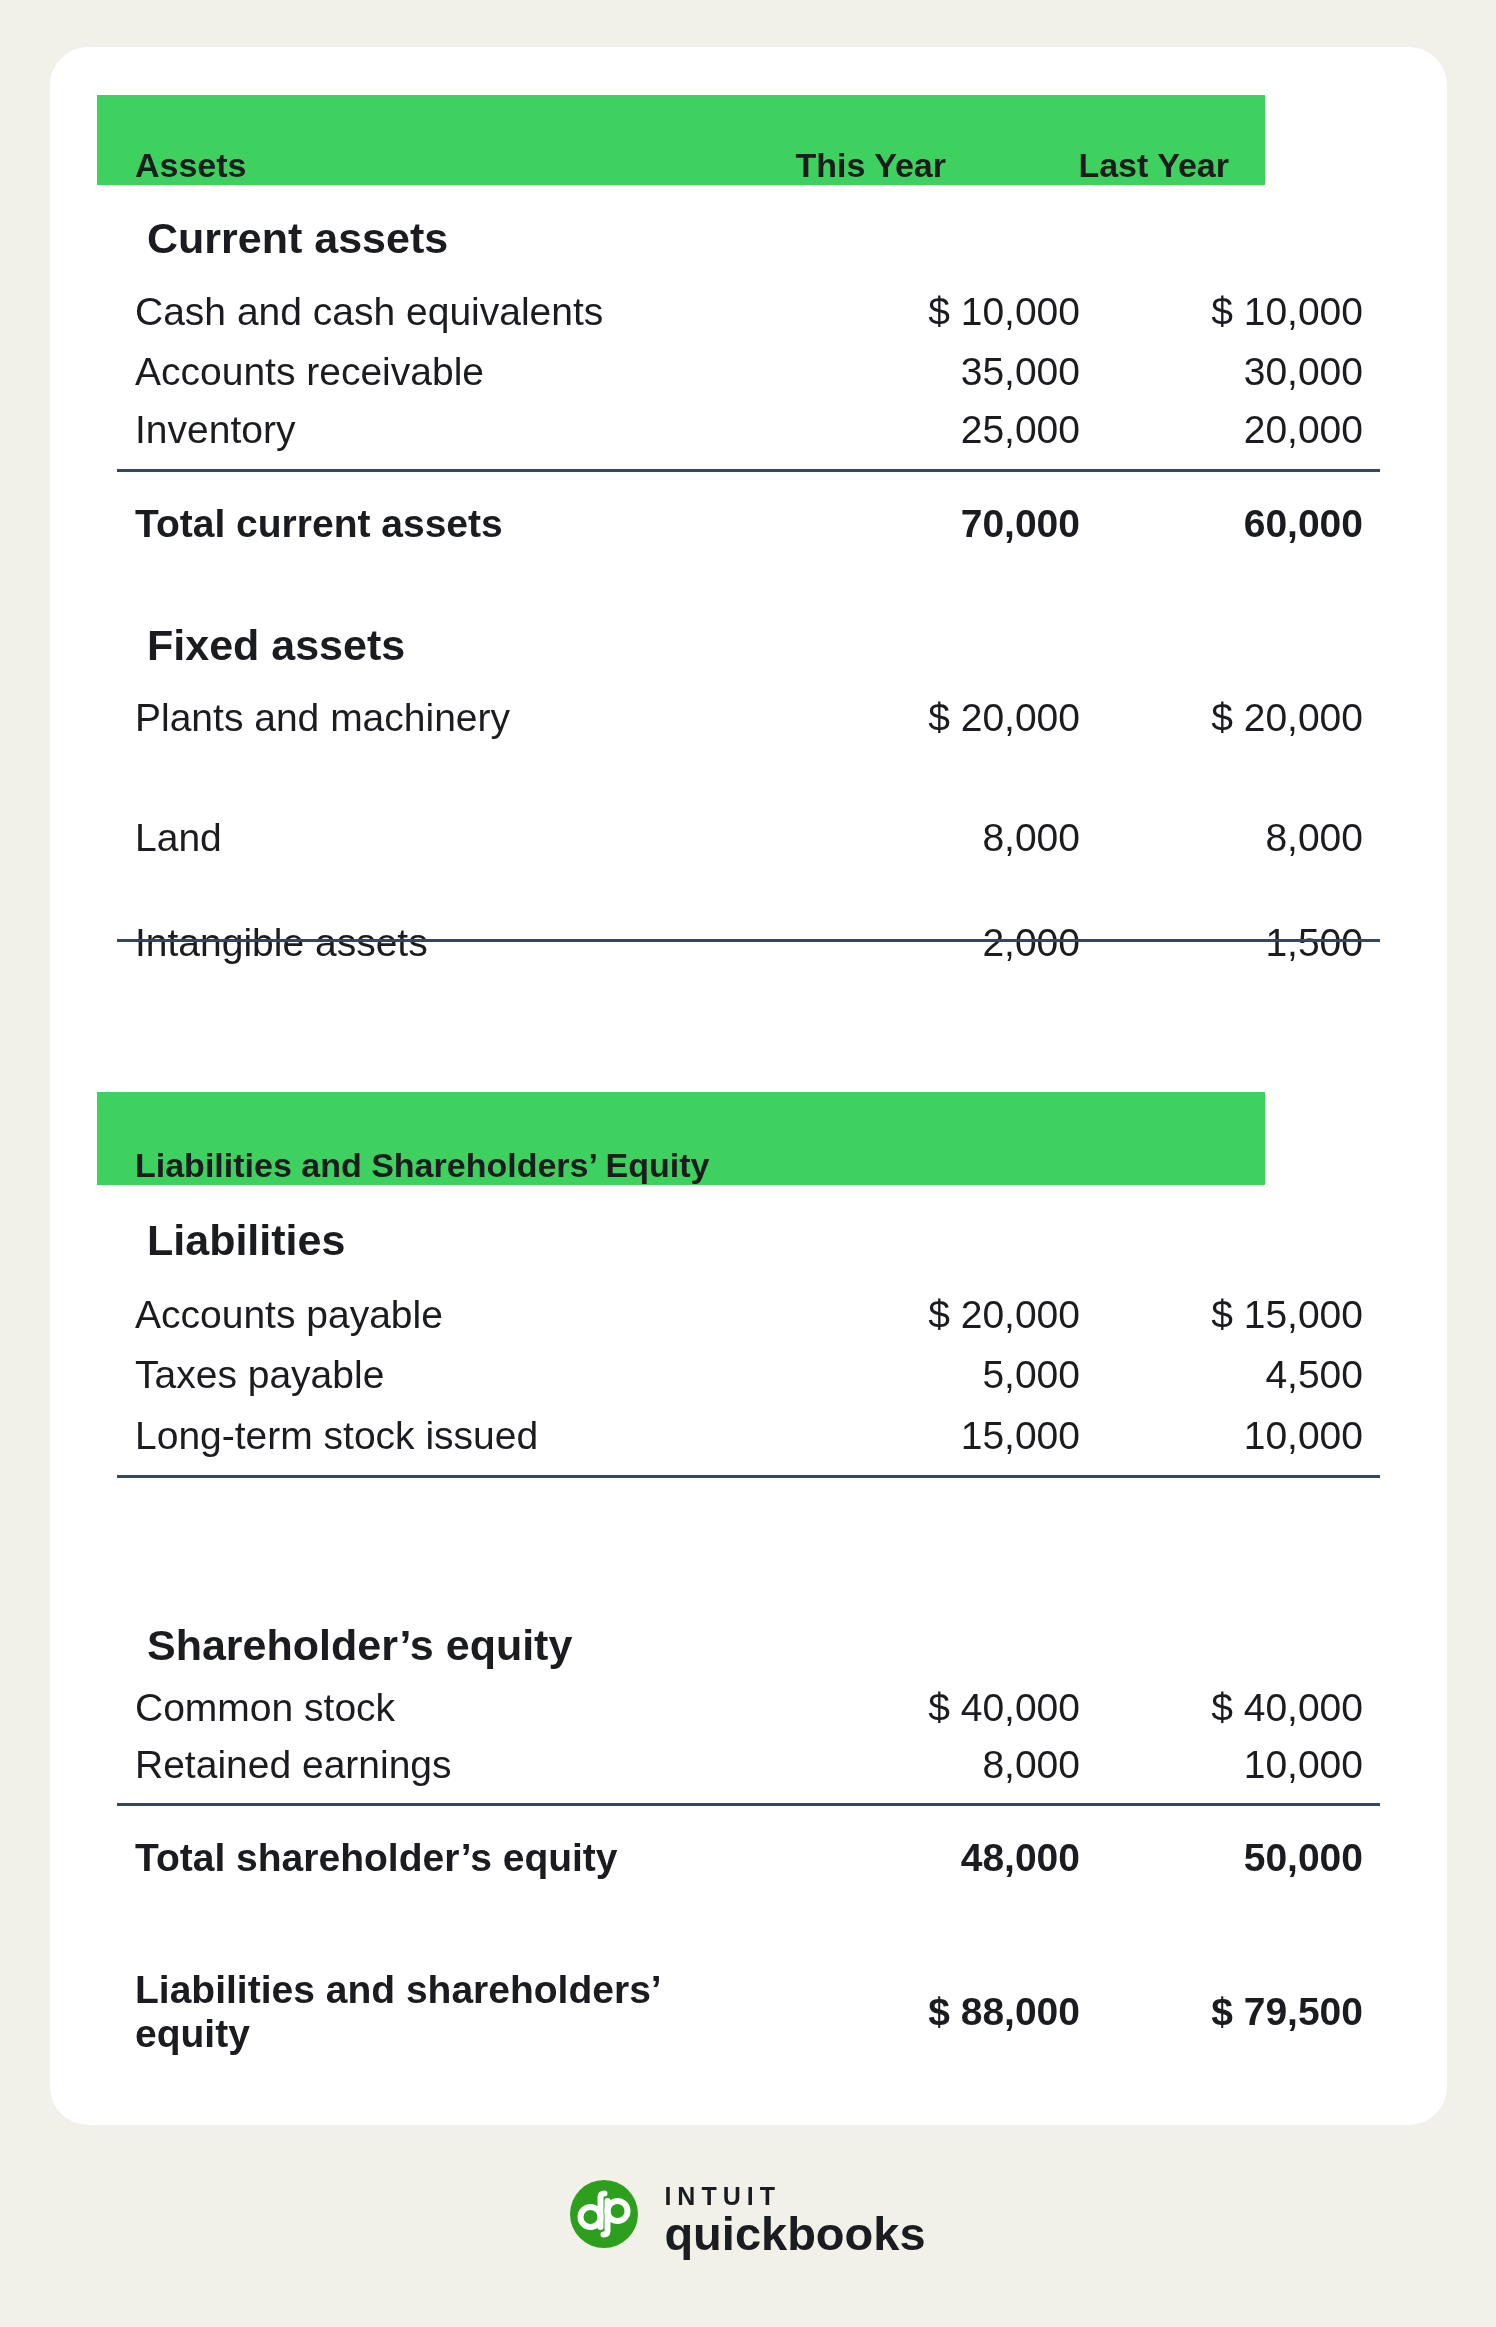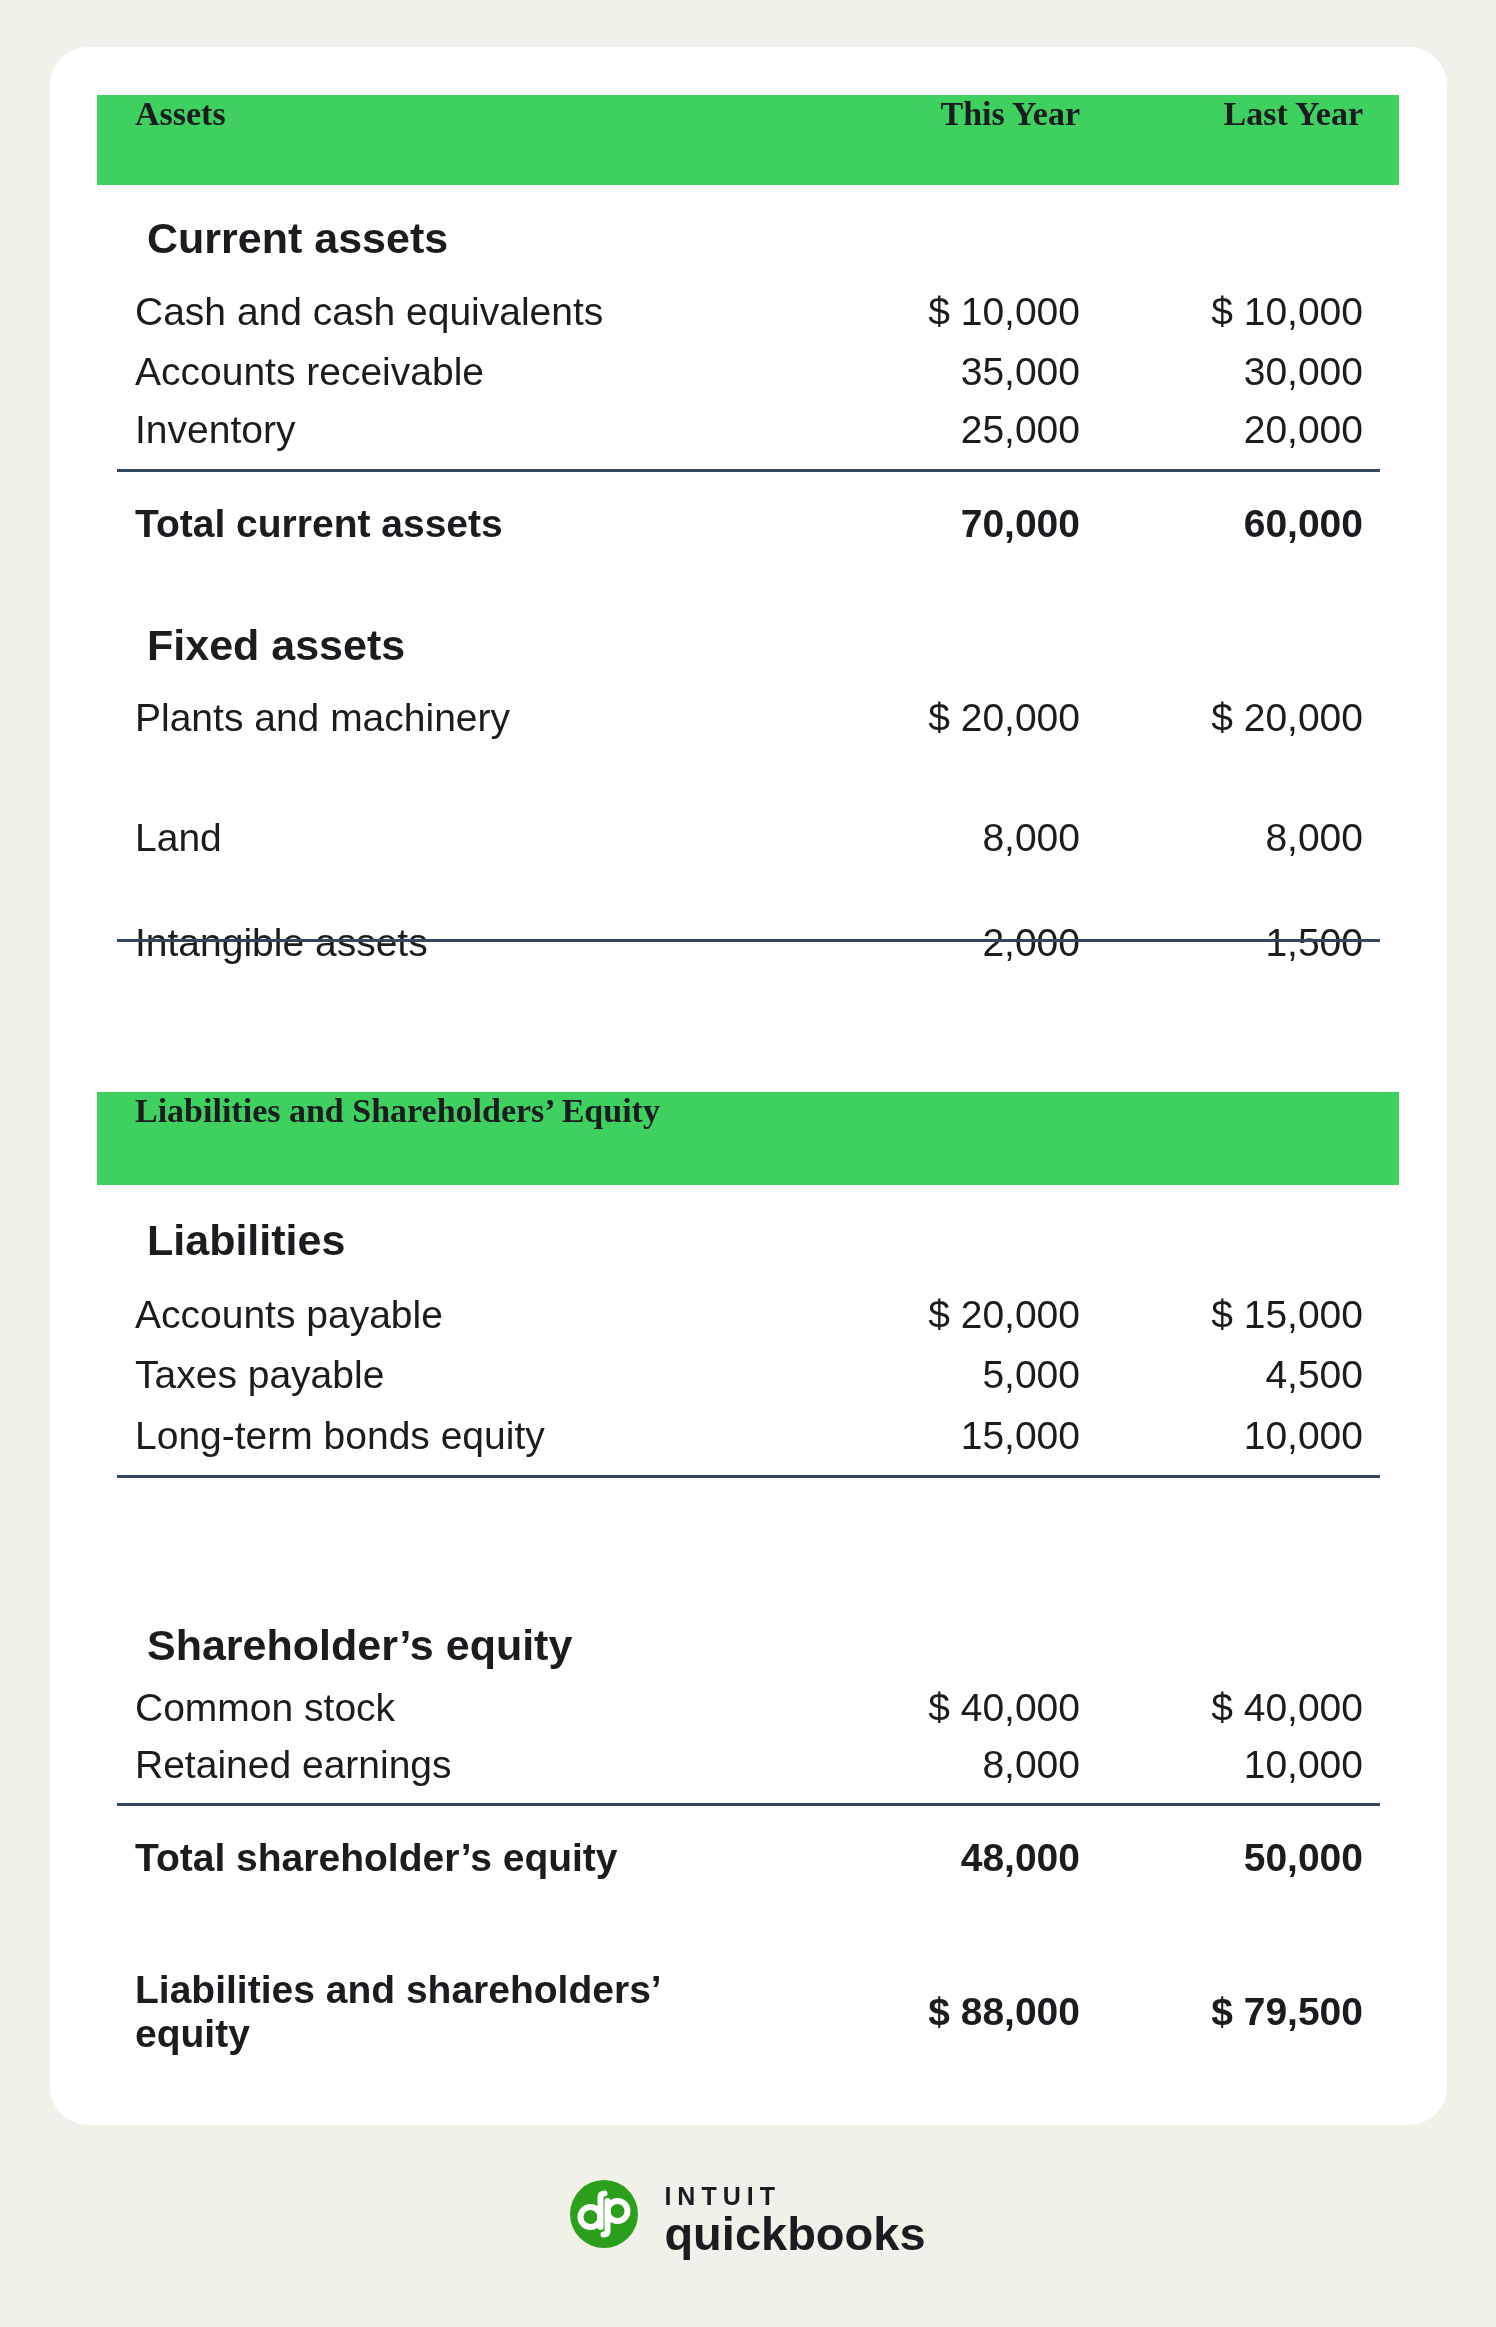--- a/index.html
+++ b/index.html
@@ -16,25 +16,25 @@
     width:1496px;height:2327px;position:relative;
     background:var(--background);
     color:var(--text);
     font-family:"Liberation Sans",sans-serif;
   }
   .card{
     position:absolute;left:50px;top:47px;width:1397px;height:2078px;
     background:var(--card);border-radius:38px;
   }
   .band{
-    position:absolute;left:47px;width:1302px;height:90px;
+    position:absolute;left:47px;width:1168px;height:90px;
     background:var(--accent-green);
-    display:flex;align-items:flex-start;
+    display:flex;align-items:flex-end;
     padding:0 36px 0 38px;
-    font-size:34px;font-weight:700;font-family:Liberation Serif, serif;
+    font-size:34px;font-weight:700;
   }
   .band-assets{top:48px;}
   .band-liab{top:1045px;height:93px;}
   .band .band-title{flex:1;}
   .band .bc1{width:300px;text-align:right;}
   .band .bc2{width:283px;text-align:right;}
   .heading{
     position:absolute;left:97px;height:60px;width:1228px;
     display:flex;align-items:center;
     font-size:43px;font-weight:700;
@@ -129,21 +129,21 @@
     <span class="lbl">Accounts payable</span>
     <span class="c1">$ 20,000</span>
     <span class="c2">$ 15,000</span>
   </div>
   <div class="row" style="top:1298px">
     <span class="lbl">Taxes payable</span>
     <span class="c1">5,000</span>
     <span class="c2">4,500</span>
   </div>
   <div class="row" style="top:1359px">
-    <span class="lbl">Long-term bonds equity</span>
+    <span class="lbl">Long-term stock issued</span>
     <span class="c1">15,000</span>
     <span class="c2">10,000</span>
   </div>
 
   <div class="rule" style="top:1428px"></div>
 
 
   <div class="heading" style="top:1568px">Shareholder’s equity</div>
 
   <div class="row" style="top:1631px">

